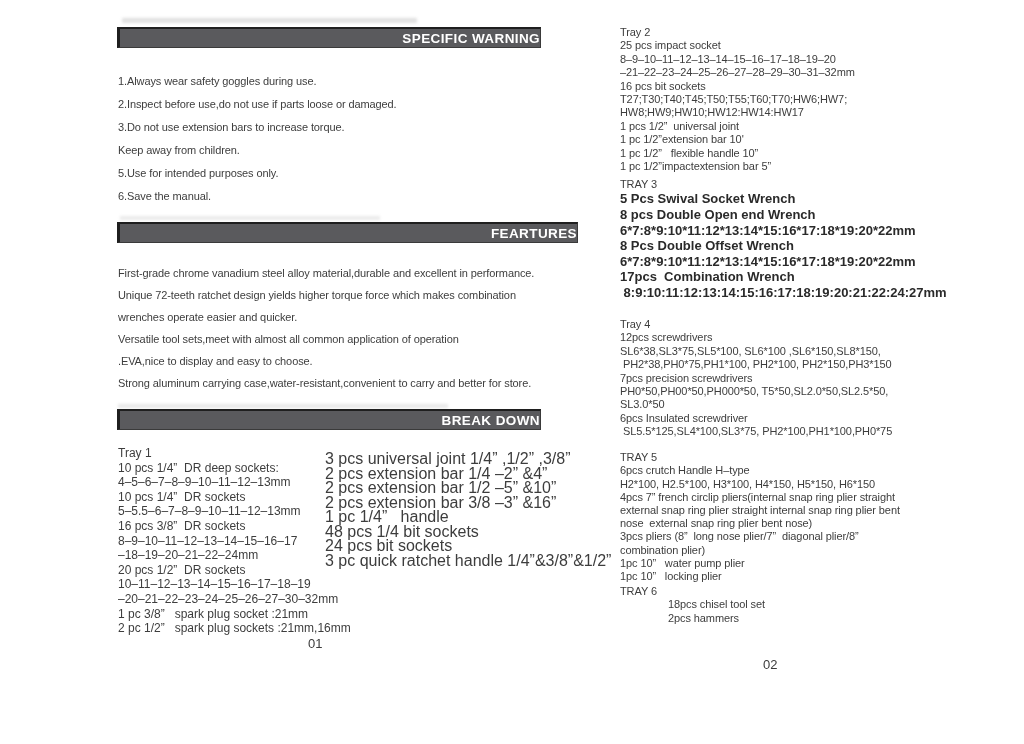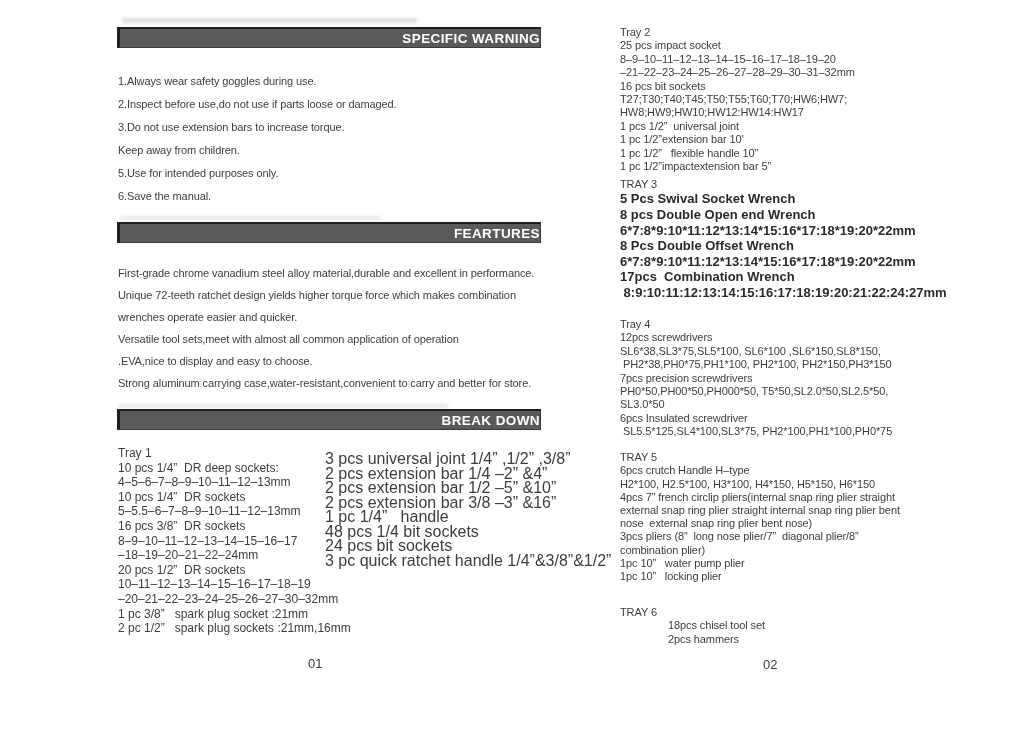--- a/index.html
+++ b/index.html
@@ -19,57 +19,57 @@
     background:#5a5a5d;
     border-top:2px solid #1f1f1f;border-left:3px solid #1f1f1f;
     border-right:1px solid #3a3a3a;border-bottom:1px solid #3a3a3a;
     text-align:right;
   }
   .bar span{
     color:#ffffff;font-weight:bold;font-size:13.5px;line-height:18px;
     letter-spacing:0.4px;
   }
   .bar-warning{top:27px;}
-  .bar-features{top:222px;}
+  .bar-features{top:222px;padding-left:37px;}
   .bar-breakdown{top:409px;}
 
   
   .smudge{position:absolute;background:#bcbcbc;filter:blur(1.5px);}
   .smudge-1{left:122px;top:18px;width:295px;height:5px;opacity:.45;}
   .smudge-2{left:120px;top:216px;width:260px;height:4px;opacity:.30;}
   .smudge-3{left:118px;top:404px;width:330px;height:4px;opacity:.35;}
 
   
   .warnings{position:absolute;left:118px;top:70px;font-size:11px;letter-spacing:-0.1px;}
   .warnings .line{line-height:23px;}
   .features{position:absolute;left:118px;top:262px;font-size:11px;letter-spacing:-0.1px;}
   .features .line{line-height:22px;}
   .bd-left{position:absolute;left:118px;top:446px;font-size:12px;}
   .bd-left .line{line-height:14.6px;}
   .bd-right{position:absolute;left:325px;top:452px;font-size:16px;}
   .bd-right .line{line-height:14.5px;}
 
   .pagenum{position:absolute;font-size:13px;color:#3b3b3b;}
-  .pagenum-1{left:308px;top:656px;}
+  .pagenum-1{left:308px;top:636px;}
   .pagenum-2{left:763px;top:657px;}
 
   
   .tray{position:absolute;left:620px;font-size:11px;letter-spacing:-0.1px;}
   .tray .line,.tray .tray-heading{line-height:13.4px;}
   .tray-2{top:26px;}
   .tray-3{top:178px;}
   .tray-3 .tray-heading{margin-bottom:0;}
   .tray-3 .lines .line{
     font-weight:700;font-size:13px;line-height:15.6px;
     color:#2a2a2a;letter-spacing:0;
   }
   .tray-4{top:318px;}
   .tray-5{top:451px;}
   .tray-5 .line{line-height:13.2px;}
-  .tray-6{top:606px;}
+  .tray-6{top:585px;}
   .tray-6 .line{line-height:13.6px;margin-left:48px;}
 </style>
 </head>
 <body>
 
 <div class="page">
 
   <div class="smudge smudge-1"></div>
   <div class="smudge smudge-2"></div>
   <div class="smudge smudge-3"></div>

